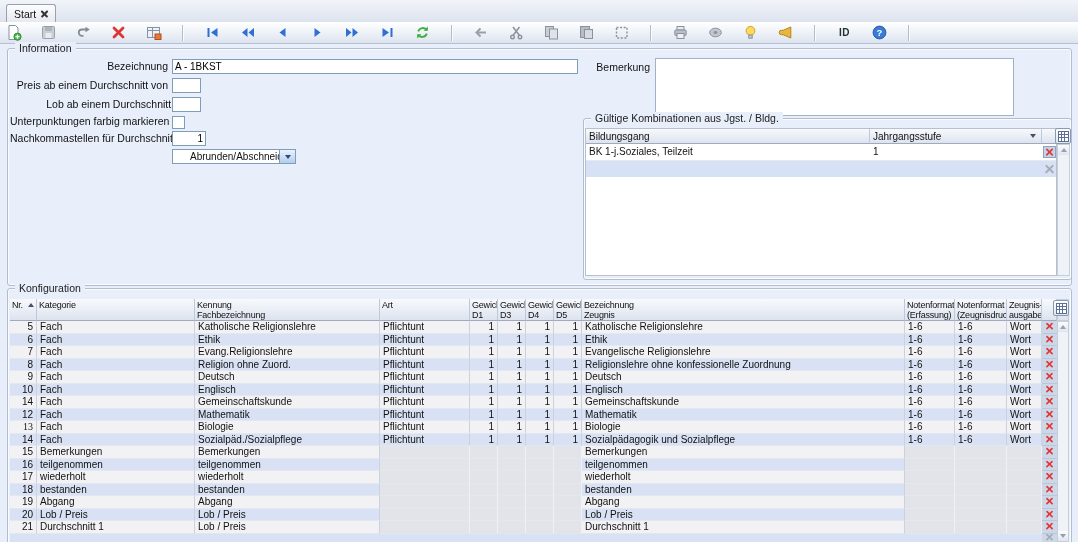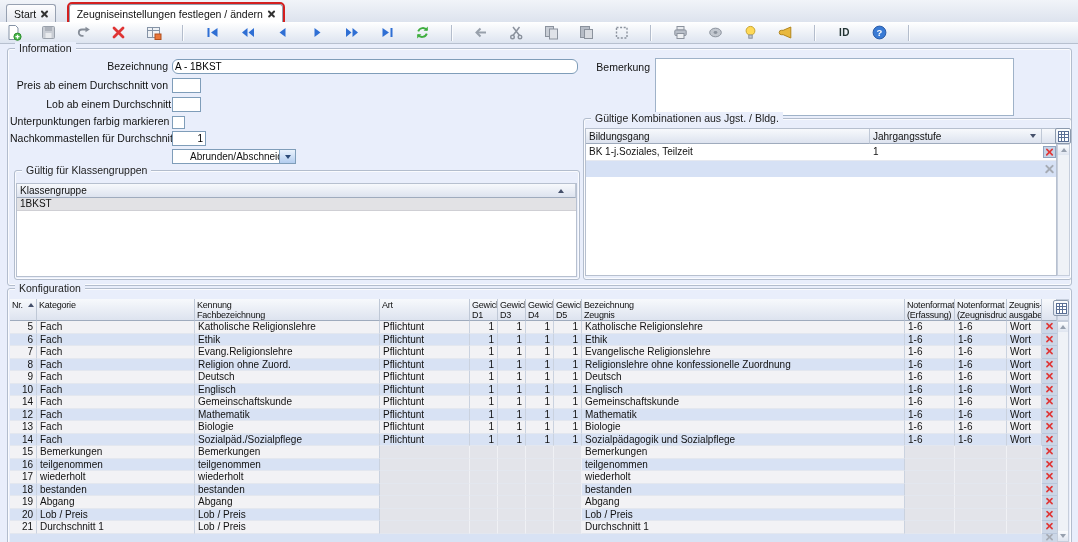--- a/index.html
+++ b/index.html
@@ -77,24 +77,20 @@
 </head>
 <body>
 
 <div class="screen">
 
   <div class="tabbar">
     <div class="tab" style="margin-left:6px;">
       <span>Start</span>
       <span class="tclose"></span>
     </div>
-    <div class="tab active annotated" style="margin-left:8px;">
-      <span>Zeugniseinstellungen festlegen / ändern</span>
-      <span class="tclose"></span>
-    </div>
   </div>
 
   <div class="toolbar">
     <span class="tbi">
         <svg width="17" height="17">
           <path d="M4 1.5h6.5l2.5 2.5v11.5H4z" fill="#fff" stroke="#8593a6"></path>
           <circle cx="12.5" cy="12.7" r="3.6" fill="#4db84d" stroke="#2e8f2e"></circle>
           <path d="M12.5 10.7v4M10.5 12.7h4" stroke="#fff" stroke-width="1.3"></path>
         </svg>
       </span>
@@ -231,21 +227,21 @@
         </svg>
       </span>
     <span class="tsep"></span>
   </div>
 
   <div class="group" style="left:7px;top:48px;width:1063px;height:236px;">
     <span class="legend">Information</span>
   </div>
 
   <div class="flabel" style="left:10px;top:59px;width:158px;">Bezeichnung</div>
-  <input class="tin" style="left: 172px; top: 59px; width: 406px; border-radius: 6px;" value="A - 1BKST">
+  <input class="tin" style="left: 172px; top: 59px; width: 406px;" value="A - 1BKST">
 
   <div class="flabel" style="left:10px;top:78px;width:158px;">Preis ab einem Durchschnitt von</div>
   <input class="tin" style="left: 172px; top: 78px; width: 29px;" value="">
 
   <div class="flabel" style="left:10px;top:97px;width:158px;padding-left:23px;">Lob ab einem Durchschnitt von</div>
   <input class="tin" style="left: 172px; top: 97px; width: 29px;" value="">
 
   <div class="flabel" style="left:10px;top:114px;width:158px;">Unterpunktungen farbig markieren</div>
   <span class="cb" style="left:172px;top:116px;"></span>
 
@@ -255,32 +251,20 @@
   <div class="selbox" style="left:172px;top:149px;width:124px;padding-left:15px;">
     <span class="stext">Abrunden/Abschneiden</span>
     <span class="ddbtn">
         <span class="tri-dn"></span>
       </span>
   </div>
 
   <div class="flabel" style="left:560px;top:60px;width:90px;">Bemerkung</div>
   <textarea class="tarea" style="left: 655px; top: 58px; width: 353px; height: 52px;"></textarea>
 
-  <div class="group" style="left:14px;top:170px;width:564px;height:108px;">
-    <span class="legend">Gültig für Klassengruppen</span>
-    <div class="tbl" style="left:1px;top:12px;width:561px;height:94px;">
-      <div class="th" style="height:14px;">
-        <span style="flex:1;">Klassengruppe</span>
-        <span class="tri-up" style="margin-right:8px;"></span>
-      </div>
-      <div class="trow" style="height:12px;background:#e2e2e5;border-bottom:1px solid #cfcfd4;">
-        <div class="td" style="flex:1;line-height:12px;">1BKST</div>
-      </div>
-    </div>
-  </div>
 
   <div class="group" style="left:583px;top:118px;width:487px;height:160px;">
     <span class="legend">Gültige Kombinationen aus Jgst. / Bldg.</span>
     <div class="tbl" style="left:1px;top:9px;width:472px;height:148px;">
       <div style="display:flex;height:15px;">
         <div class="th" style="width:284px;height:15px;">
             <span>Bildungsgang</span>
           </div>
         <div class="th" style="width:172px;height:15px;">
           <span style="flex:1;">Jahrgangsstufe</span>
@@ -507,21 +491,21 @@
           <div class="kc num" style="width: 28px;">1</div>
           <div class="kc" style="width: 323px;">Mathematik</div>
           <div class="kc" style="width: 50px;">1-6</div>
           <div class="kc" style="width: 52px;">1-6</div>
           <div class="kc" style="width: 35px;">Wort</div>
           <div class="kdel">
             <span class="xicon" style="transform: scale(0.8);"></span>
           </div>
         </div>
         <div class="krow lite">
-          <div class="kc num" style="width: 27px;">13</div>
+          <div class="kc num" style="width: 27px; font-family: Liberation Serif, serif;">13</div>
           <div class="kc" style="width: 158px;">Fach</div>
           <div class="kc" style="width: 185px;">Biologie</div>
           <div class="kc" style="width: 90px;">Pflichtunt</div>
           <div class="kc num" style="width: 28px;">1</div>
           <div class="kc num" style="width: 28px;">1</div>
           <div class="kc num" style="width: 28px;">1</div>
           <div class="kc num" style="width: 28px;">1</div>
           <div class="kc" style="width: 323px;">Biologie</div>
           <div class="kc" style="width: 50px;">1-6</div>
           <div class="kc" style="width: 52px;">1-6</div>

